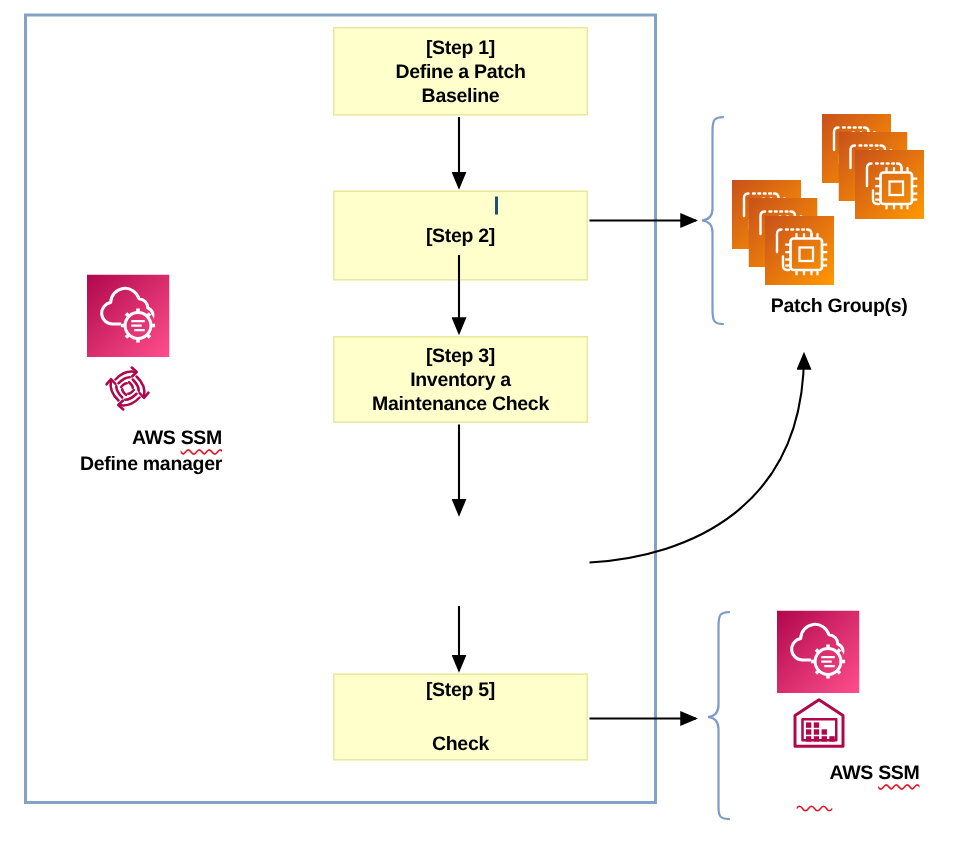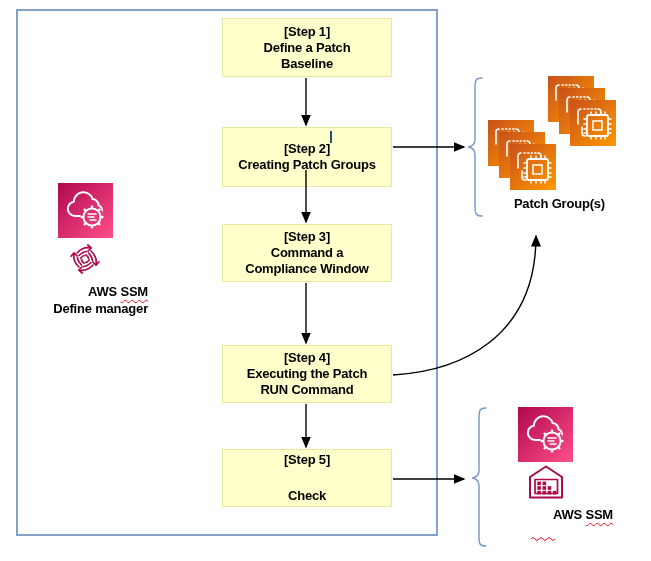--- a/index.html
+++ b/index.html
@@ -37,32 +37,26 @@
 
   <div class="frame"></div>
 
   <div class="step s1">
     <div class="ln">[Step 1]</div>
     <div class="ln">Define a Patch</div>
     <div class="ln">Baseline</div>
   </div>
   <div class="step s2">
     <div class="ln">[Step 2]</div>
-    <div class="ln">Creating Patch Groups</div>
 
   </div>
   <div class="step s3">
     <div class="ln">[Step 3]</div>
-    <div class="ln">Command a</div>
-    <div class="ln">Compliance Window</div>
-  </div>
-  <div class="step s4">
-    <div class="ln">[Step 4]</div>
-    <div class="ln">Executing the Patch</div>
-    <div class="ln">RUN Command</div>
+    <div class="ln">Inventory a</div>
+    <div class="ln">Maintenance Check</div>
   </div>
   <div class="step s5">
     <div class="ln">[Step 5]</div>
     <div class="ln">Check</div>
   </div>
 
   <div class="caret"></div>
 
   <svg class="overlay" viewBox="0 0 651 561">
     <defs>

